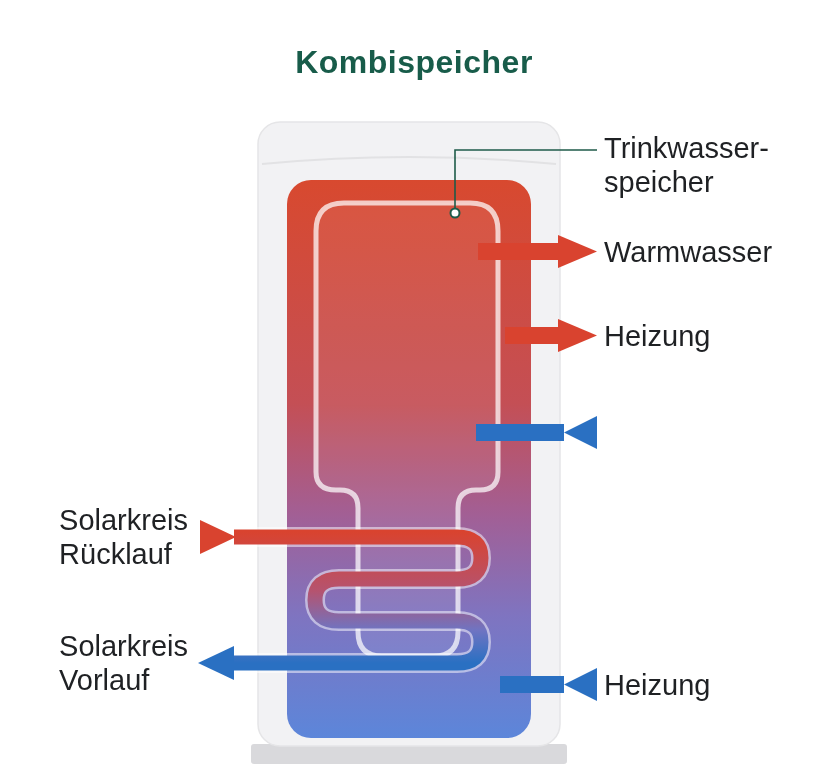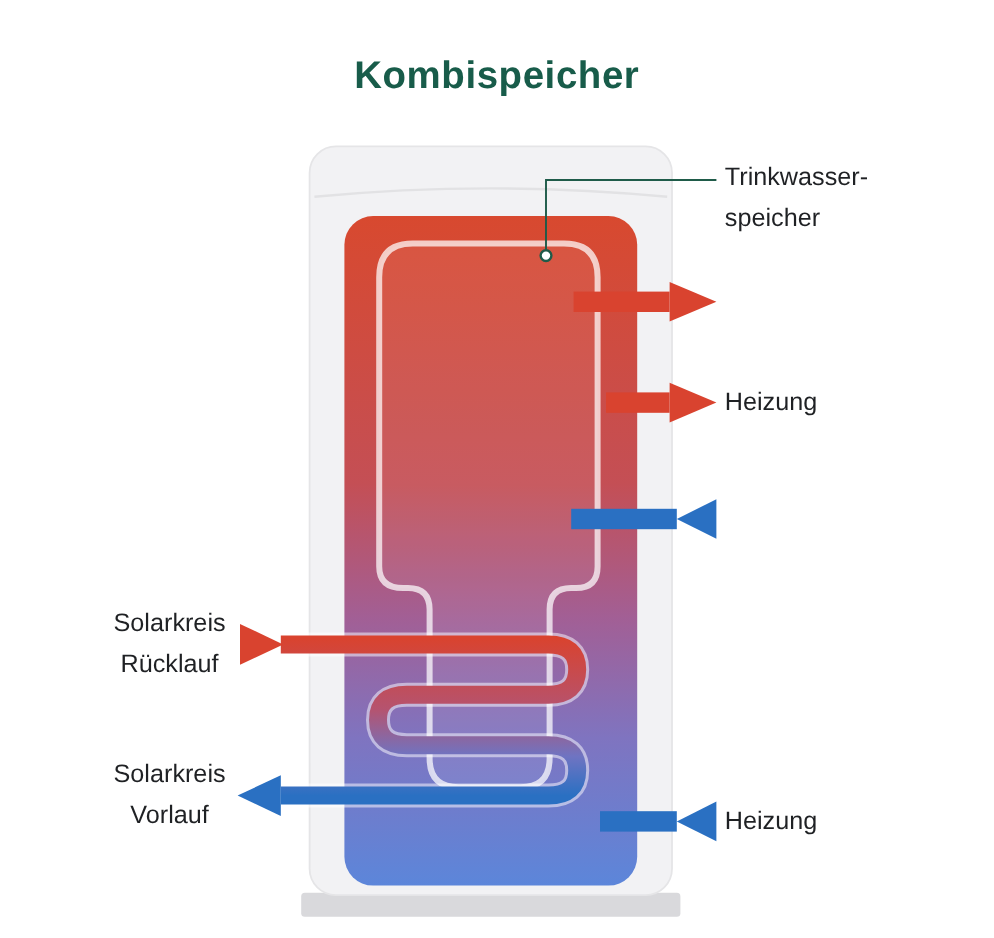--- a/index.html
+++ b/index.html
@@ -12,26 +12,26 @@
   }
   .title{
     position:absolute;top:44px;left:0;width:100%;
     text-align:center;
     font-size:32px;font-weight:bold;
     letter-spacing:.5px;
     color:#185c4a;
   }
   .lbl{
     position:absolute;
-    font-size:21px;line-height:34px;
+    font-size:29px;line-height:34px;
     color:#1f2124;
     white-space:pre-line;
   }
   .lbl.right{left:604px;}
-  .lbl.leftblk{right:640px;text-align:center;}
+  .lbl.leftblk{right:640px;text-align:left;}
   svg{position:absolute;top:0;left:0;}
 </style>
 </head>
 <body>
 
 <div id="stage">
 
   <svg width="828" height="782" viewBox="0 0 828 782">
     <defs>
       <linearGradient id="tankGrad" x1="0" y1="0" x2="0" y2="1">
@@ -94,20 +94,21 @@
     <polygon points="200,520 200,554 236,537" fill="#d9432f"></polygon>
 
     <polygon points="234,646 234,680 198,663" fill="#2a70c2"></polygon>
   </svg>
 
   <div class="title">Kombispeicher</div>
 
   <div class="lbl right" style="top:131px;">Trinkwasser-
 speicher</div>
 
+  <div class="lbl right" style="top:235px;">Warmwasser</div>
 
   <div class="lbl right" style="top:319px;">Heizung</div>
 
 
   <div class="lbl right" style="top:668px;">Heizung</div>
 
   <div class="lbl leftblk" style="top:503px;">Solarkreis
 Rücklauf</div>
 
   <div class="lbl leftblk" style="top:629px;">Solarkreis

